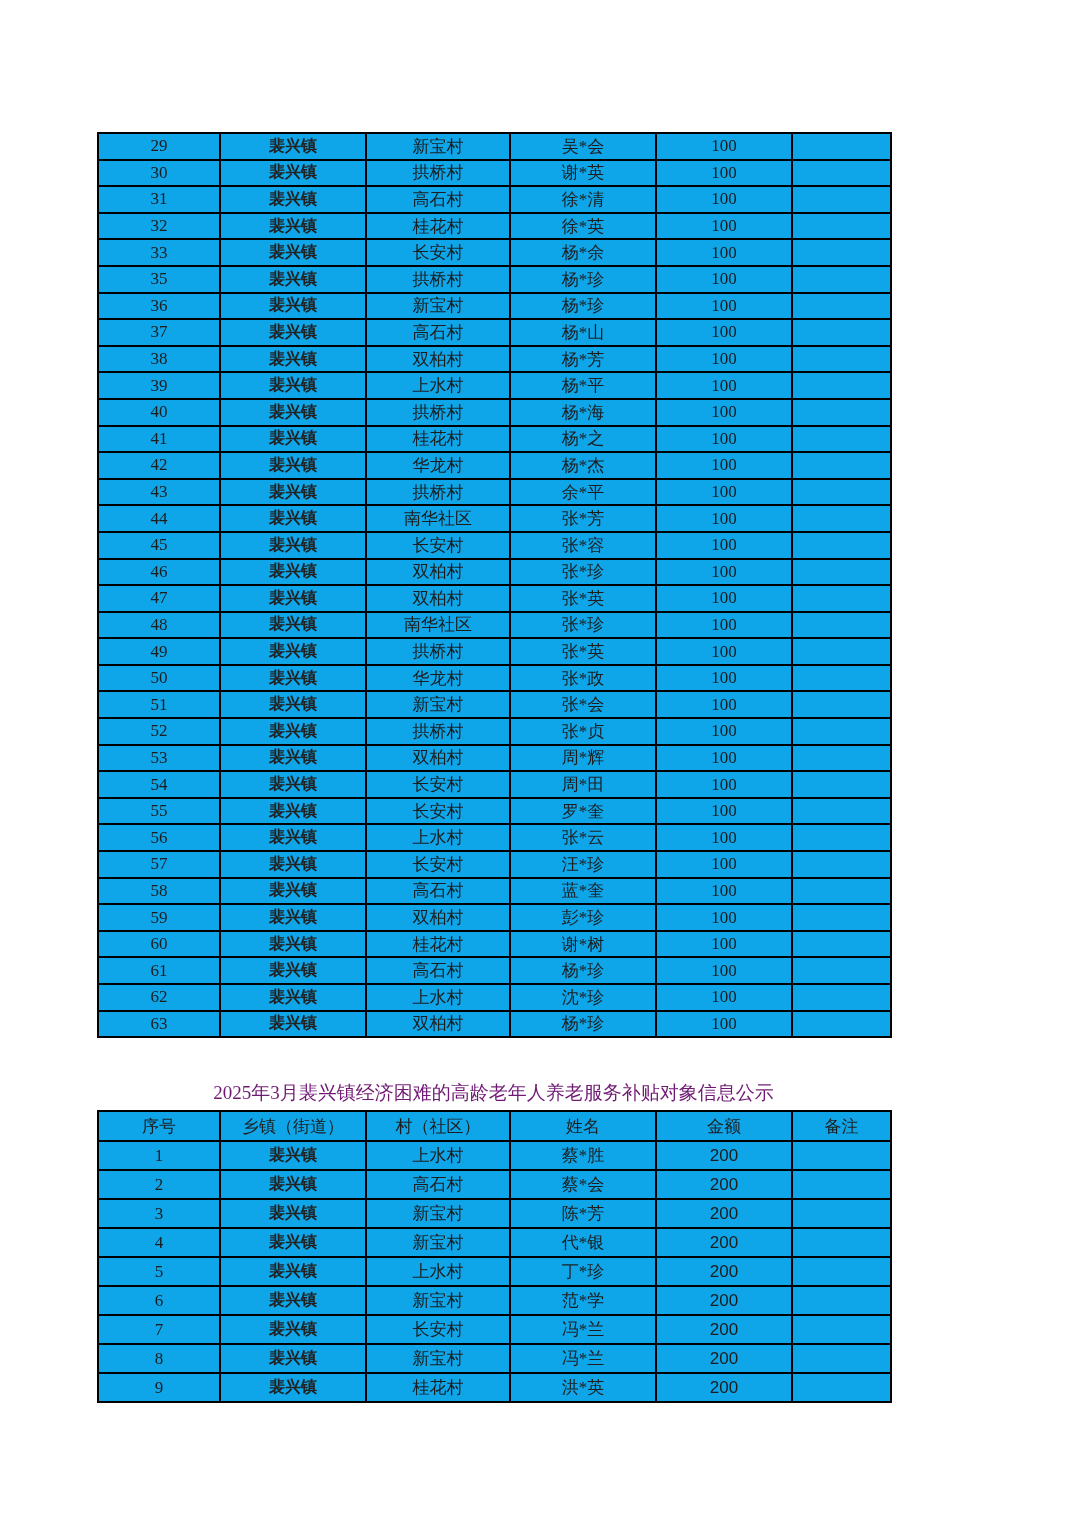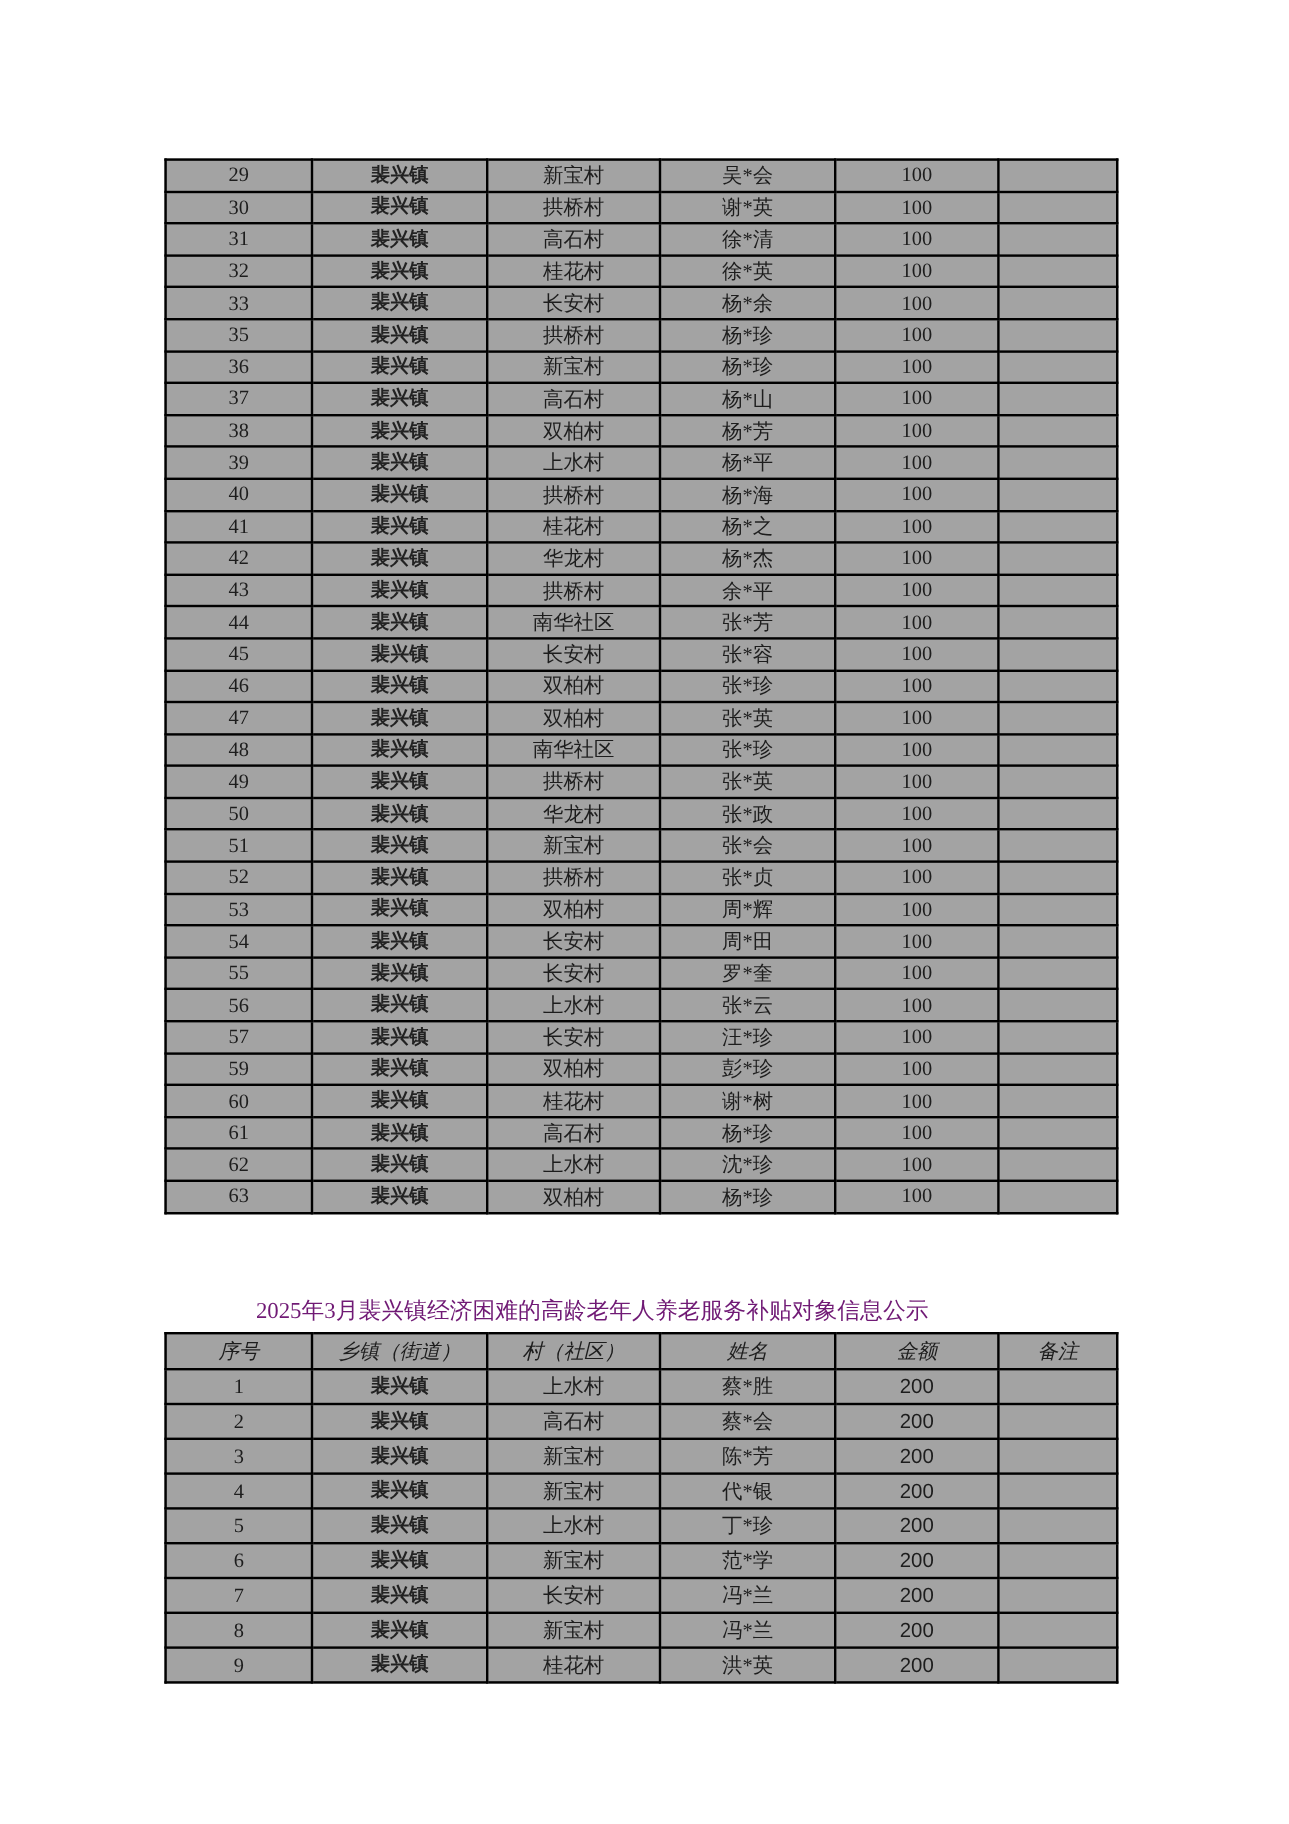--- a/index.html
+++ b/index.html
@@ -9,40 +9,39 @@
     height: 1520px;
     background: #ffffff;
     font-family: "Liberation Serif", serif;
     overflow: hidden;
   }
   table.grid {
     position: absolute;
     left: 97px;
     border-collapse: collapse;
     table-layout: fixed;
-    background: #a3a3a3;
-    margin-left: 40px;
+    background: #0ea5e9;
   }
   table.t1 { top: 132px; width: 793px; }
   table.t2 { top: 1110px; width: 793px; }
   table.grid td, table.grid th {
     border: 2px solid #000000;
     padding: 0;
     margin: 0;
     text-align: center;
     vertical-align: middle;
     font-size: 17px;
     font-weight: normal;
     color: #1d1d1d;
     font-family: "Liberation Serif", serif;
     overflow: hidden;
     white-space: nowrap;
   }
   table.t1 tr { height: 26.6px; }
-  table.t2 thead tr { height: 30px; font-style: italic; }
+  table.t2 thead tr { height: 30px; }
   table.t2 tbody tr { height: 29px; }
   
   table.grid td.col-town {
     font-family: "Liberation Sans", sans-serif;
     font-weight: bold;
     font-size: 16px;
     color: #222222;
   }
   
   table.t2 tbody td.col-amount {
@@ -293,20 +292,28 @@
           <td class="col-village">上水村</td>
           <td class="col-name">张*云</td>
           <td class="col-amount">100</td>
           <td class="col-note"></td>
         </tr>
         <tr>
           <td class="col-no">57</td>
           <td class="col-town">裴兴镇</td>
           <td class="col-village">长安村</td>
           <td class="col-name">汪*珍</td>
+          <td class="col-amount">100</td>
+          <td class="col-note"></td>
+        </tr>
+        <tr>
+          <td class="col-no">58</td>
+          <td class="col-town">裴兴镇</td>
+          <td class="col-village">高石村</td>
+          <td class="col-name">蓝*奎</td>
           <td class="col-amount">100</td>
           <td class="col-note"></td>
         </tr>
         <tr>
           <td class="col-no">59</td>
           <td class="col-town">裴兴镇</td>
           <td class="col-village">双柏村</td>
           <td class="col-name">彭*珍</td>
           <td class="col-amount">100</td>
           <td class="col-note"></td>

